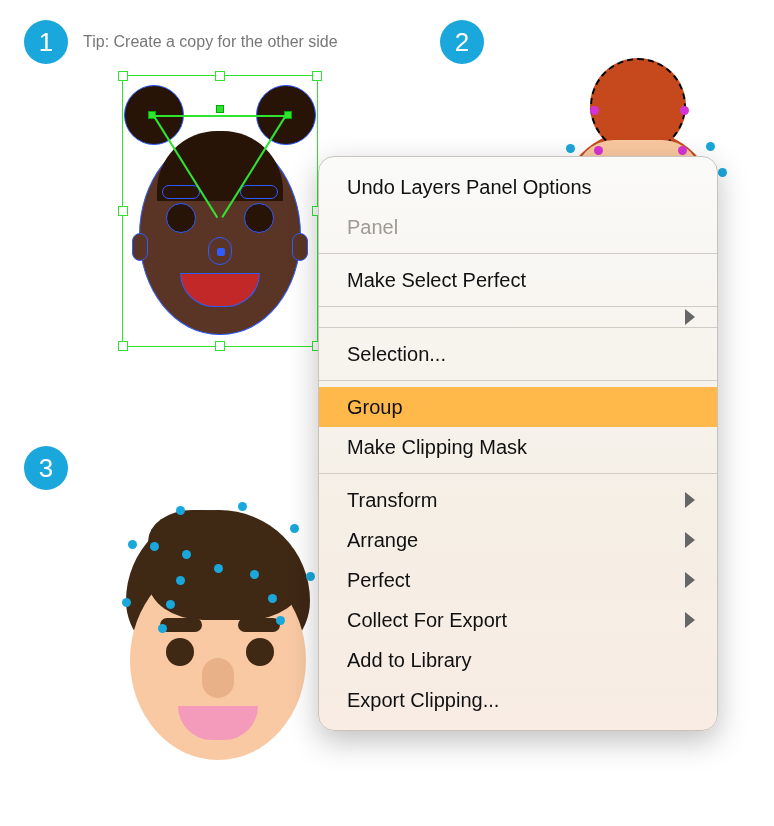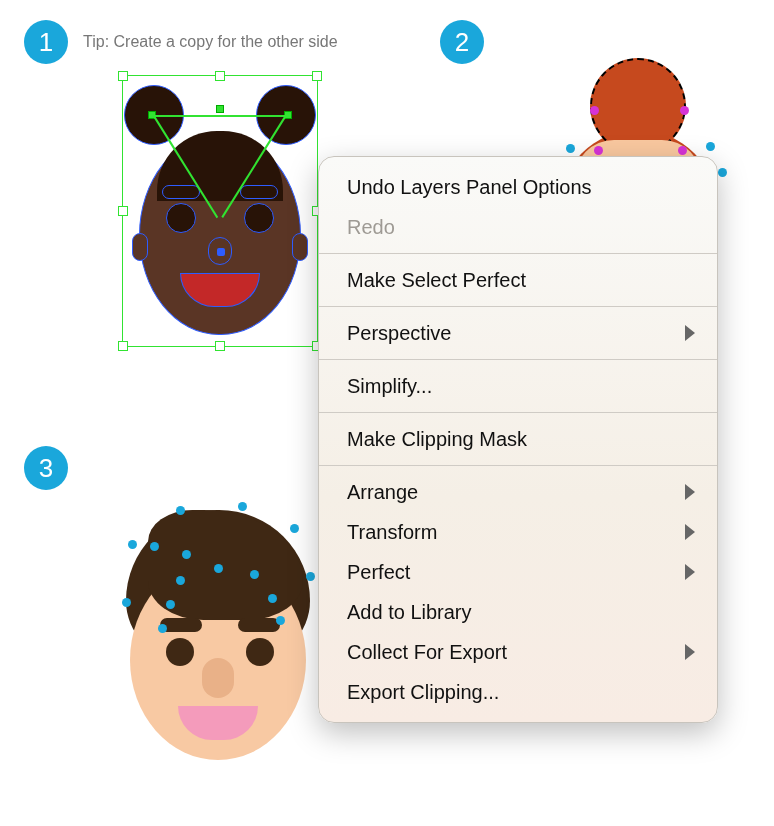--- a/index.html
+++ b/index.html
@@ -164,44 +164,44 @@
   <div class="anchor-dot b" style="left:40px;top:124px"></div>
   <div class="anchor-dot b" style="left:96px;top:64px"></div>
   <div class="anchor-dot b" style="left:132px;top:70px"></div>
   <div class="anchor-dot b" style="left:150px;top:94px"></div>
   <div class="anchor-dot b" style="left:158px;top:116px"></div>
   <div class="anchor-dot b" style="left:4px;top:98px"></div>
 </div>
 
 <div class="menu">
   <div class="menu-item">Undo Layers Panel Options</div>
-  <div class="menu-item disabled">Redo</div>
+  <div class="menu-item disabled">Panel</div>
   <div class="menu-sep"></div>
   <div class="menu-item">Make Select Perfect</div>
   <div class="menu-sep"></div>
   <div class="menu-item">
-    <span>Perspective</span>
-    <span class="arrow"></span>
-  </div>
-  <div class="menu-sep"></div>
-  <div class="menu-item">Simplify...</div>
-  <div class="menu-sep"></div>
+    <span class="arrow"></span>
+  </div>
+  <div class="menu-sep"></div>
+  <div class="menu-item">Selection...</div>
+  <div class="menu-sep"></div>
+  <div class="menu-item hot">Group</div>
   <div class="menu-item">Make Clipping Mask</div>
   <div class="menu-sep"></div>
   <div class="menu-item">
+    <span>Transform</span>
+    <span class="arrow"></span>
+  </div>
+  <div class="menu-item">
     <span>Arrange</span>
     <span class="arrow"></span>
   </div>
   <div class="menu-item">
-    <span>Transform</span>
-    <span class="arrow"></span>
-  </div>
-  <div class="menu-item">
     <span>Perfect</span>
     <span class="arrow"></span>
   </div>
+  <div class="menu-item">
+    <span>Collect For Export</span>
+    <span class="arrow"></span>
+  </div>
   <div class="menu-item">Add to Library</div>
-  <div class="menu-item">
-    <span>Collect For Export</span>
-    <span class="arrow"></span>
-  </div>
   <div class="menu-item">Export Clipping...</div>
 </div>
 
 </body></html>

